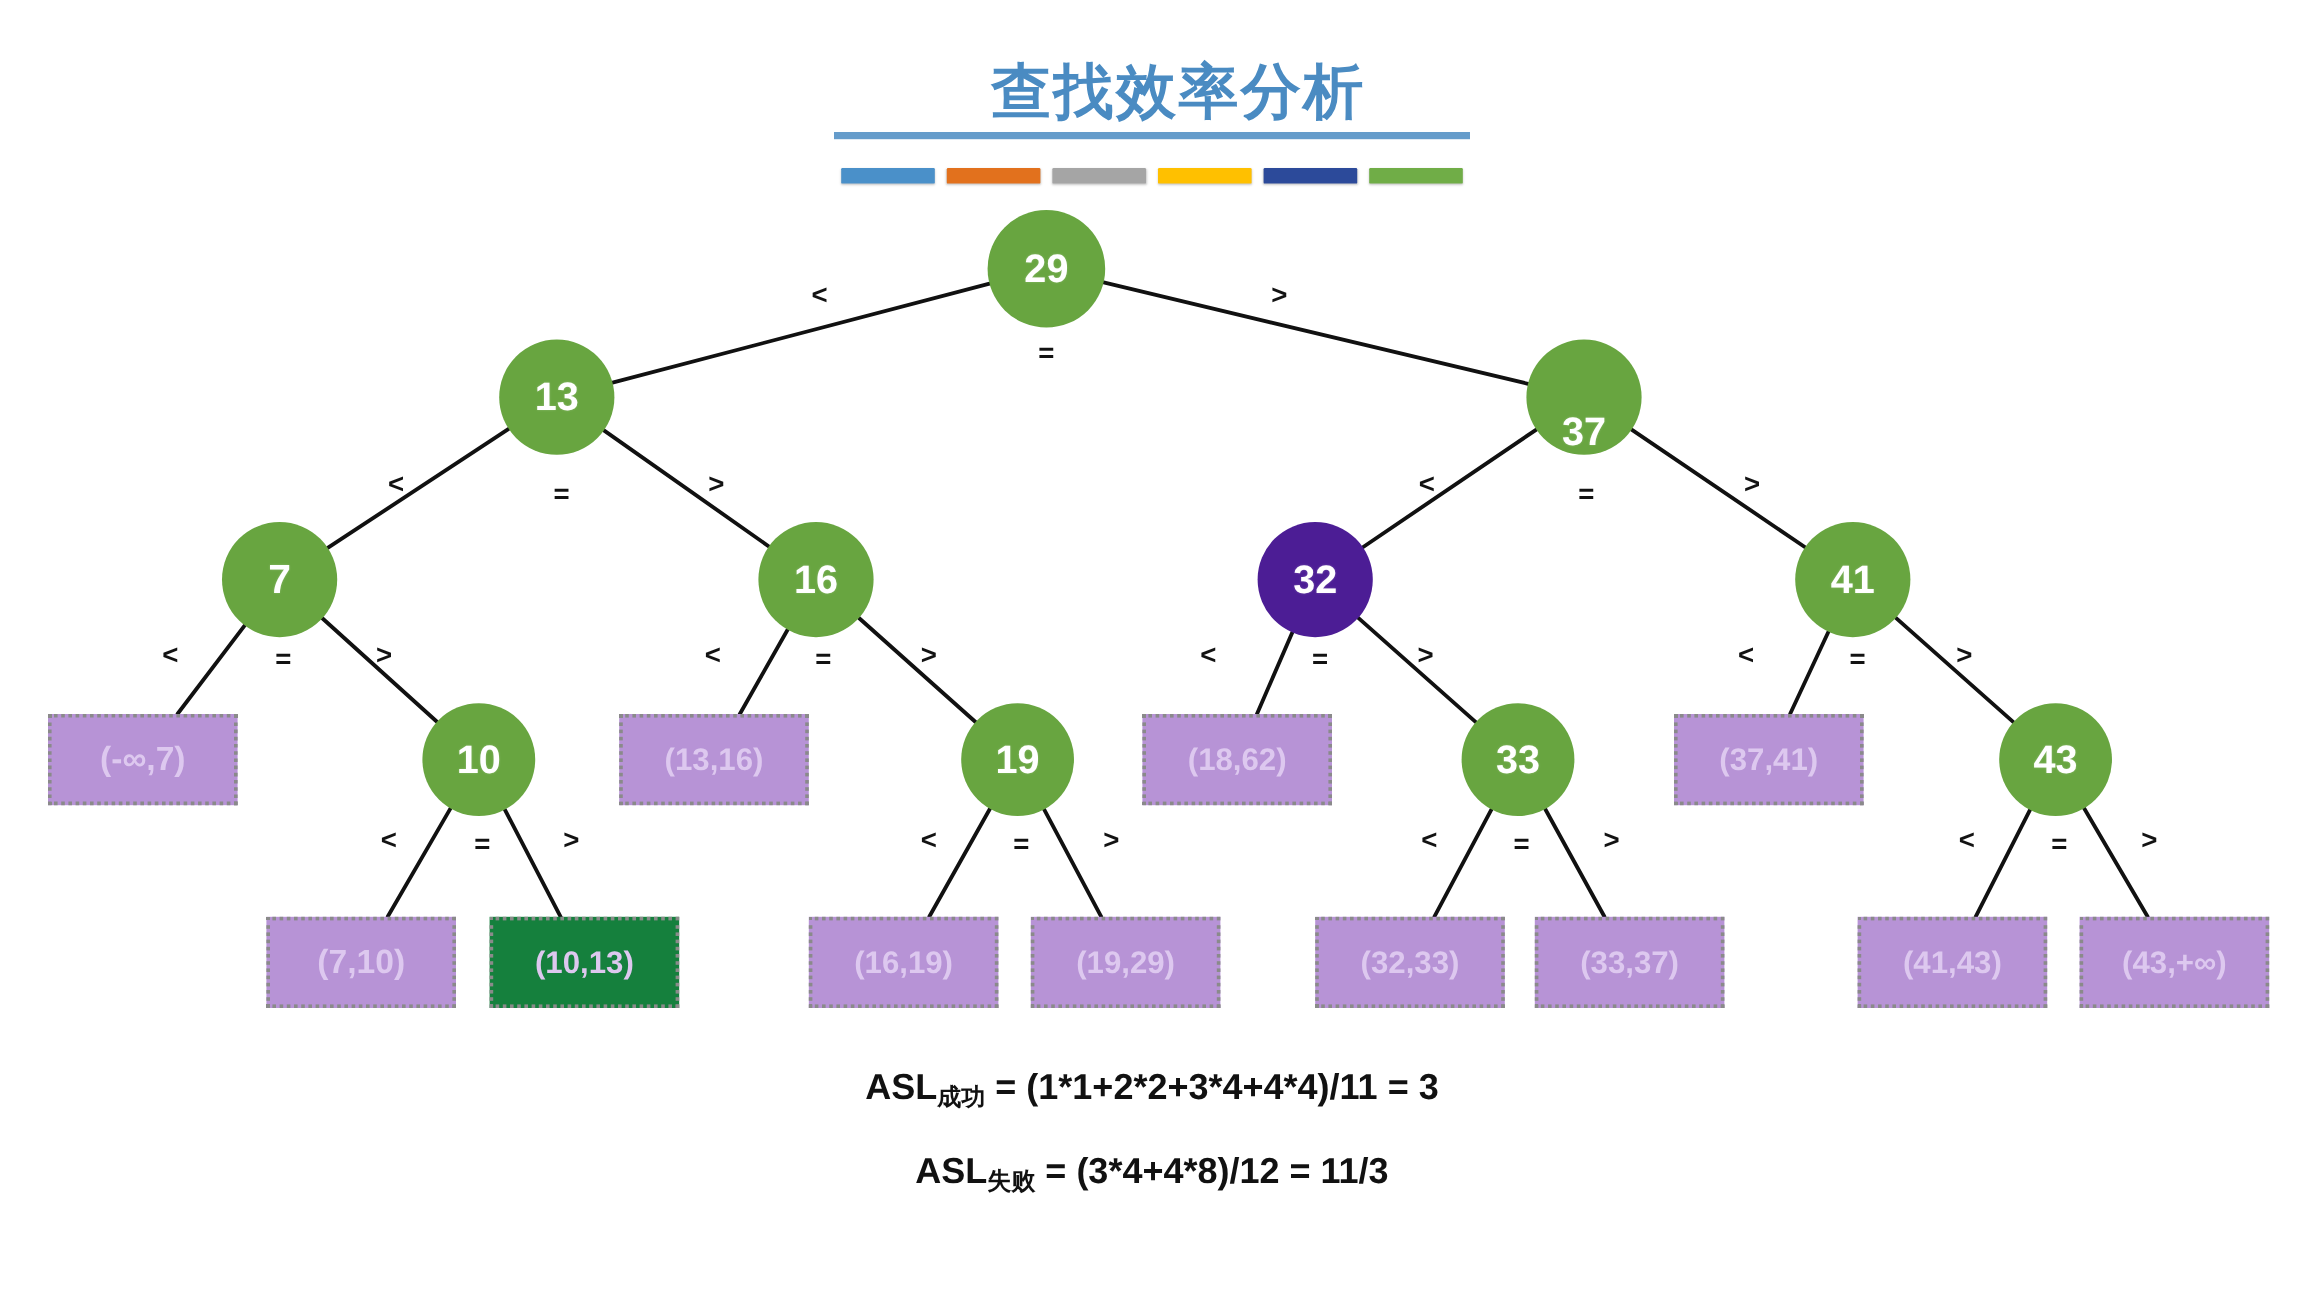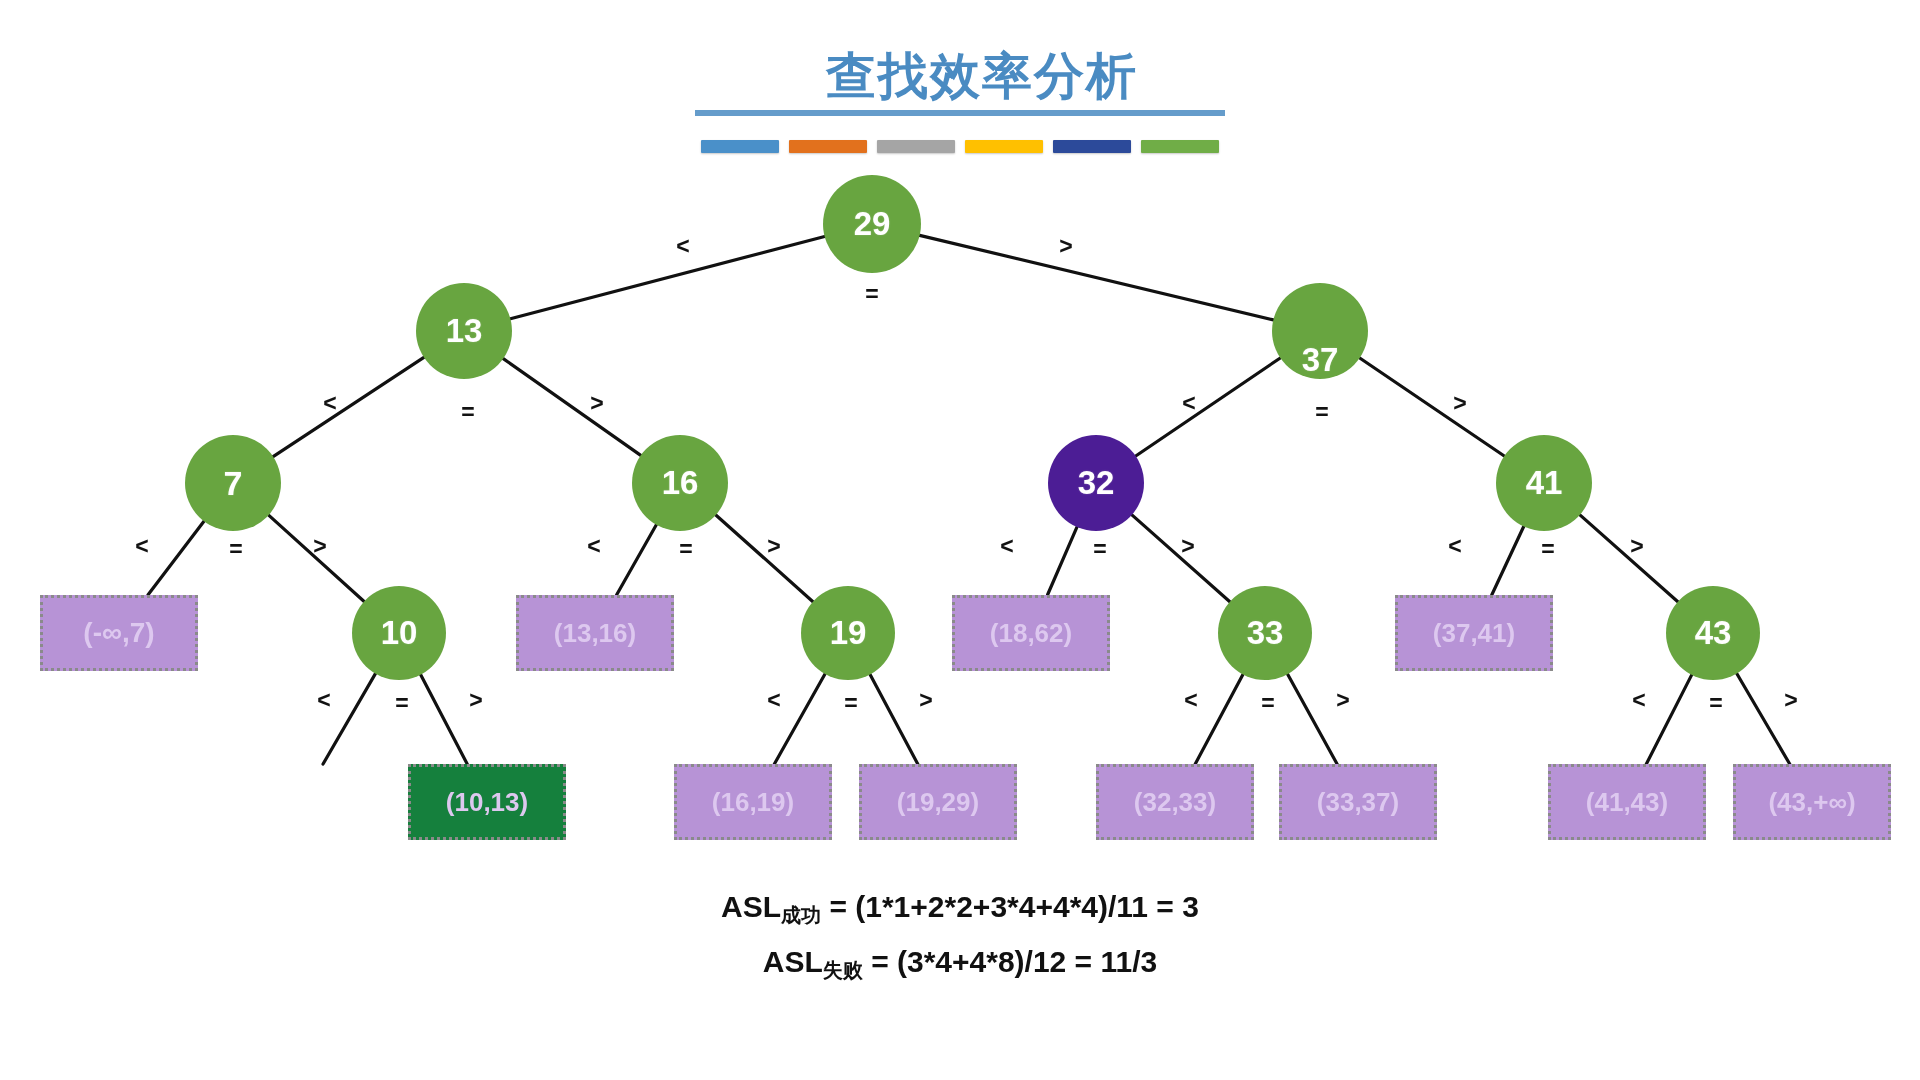--- a/index.html
+++ b/index.html
@@ -137,21 +137,21 @@
     font-weight: 700;
     color: #111111;
     font-family: "Liberation Sans", "DejaVu Sans", sans-serif;
     white-space: nowrap;
   }
   .formula .sub {
     font-size: 20px;
     vertical-align: -0.25em;
     font-weight: 700;
   }
-  #formula-success { margin-bottom: 16px; }
+  #formula-success { margin-bottom: 32px; }
 </style>
 </head>
 <body>
 
 <div id="slide">
 
   <div id="title-block">
     <div id="page-title">查找效率分析</div>
   <div id="title-underline" style="background: rgb(74, 139, 194); top: 62px;"></div>
     </div>
@@ -219,20 +219,23 @@
         <span>19</span>
       </div>
       <div class="tree-node" style="left: 1218px; top: 586px; width: 94px; height: 94px; background: rgb(104, 165, 64); color: rgb(255, 255, 255); font-size: 33px;">
         <span>33</span>
       </div>
       <div class="tree-node" style="left: 1666px; top: 586px; width: 94px; height: 94px; background: rgb(104, 165, 64); color: rgb(255, 255, 255); font-size: 33px;">
         <span>43</span>
       </div>
       <div class="tree-leaf" style="left: 40px; top: 595px; width: 158px; height: 76px; background: rgb(183, 147, 214); color: rgb(221, 200, 239); border-color: rgb(138, 138, 138); font-size: 28px;">
         <span>(-∞,7)</span>
+      </div>
+      <div class="tree-leaf" style="left: 222px; top: 764px; width: 158px; height: 76px; background: rgb(183, 147, 214); color: rgb(221, 200, 239); border-color: rgb(138, 138, 138); font-size: 28px;">
+        <span>(7,10)</span>
       </div>
       <div class="tree-leaf" style="left: 408px; top: 764px; width: 158px; height: 76px; background: #15803d; color: rgb(221, 200, 239); border-color: rgb(138, 138, 138); font-size: 26px;">
         <span>(10,13)</span>
       </div>
       <div class="tree-leaf" style="left: 516px; top: 595px; width: 158px; height: 76px; background: rgb(183, 147, 214); color: rgb(221, 200, 239); border-color: rgb(138, 138, 138); font-size: 26px;">
         <span>(13,16)</span>
       </div>
       <div class="tree-leaf" style="left: 674px; top: 764px; width: 158px; height: 76px; background: rgb(183, 147, 214); color: rgb(221, 200, 239); border-color: rgb(138, 138, 138); font-size: 26px;">
         <span>(16,19)</span>
       </div>

